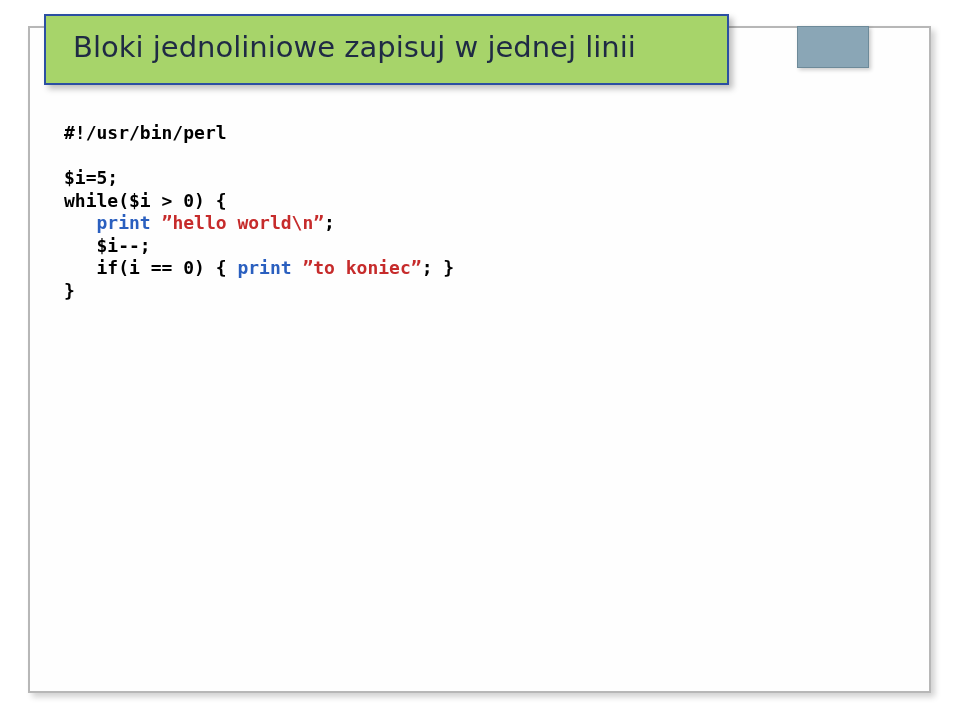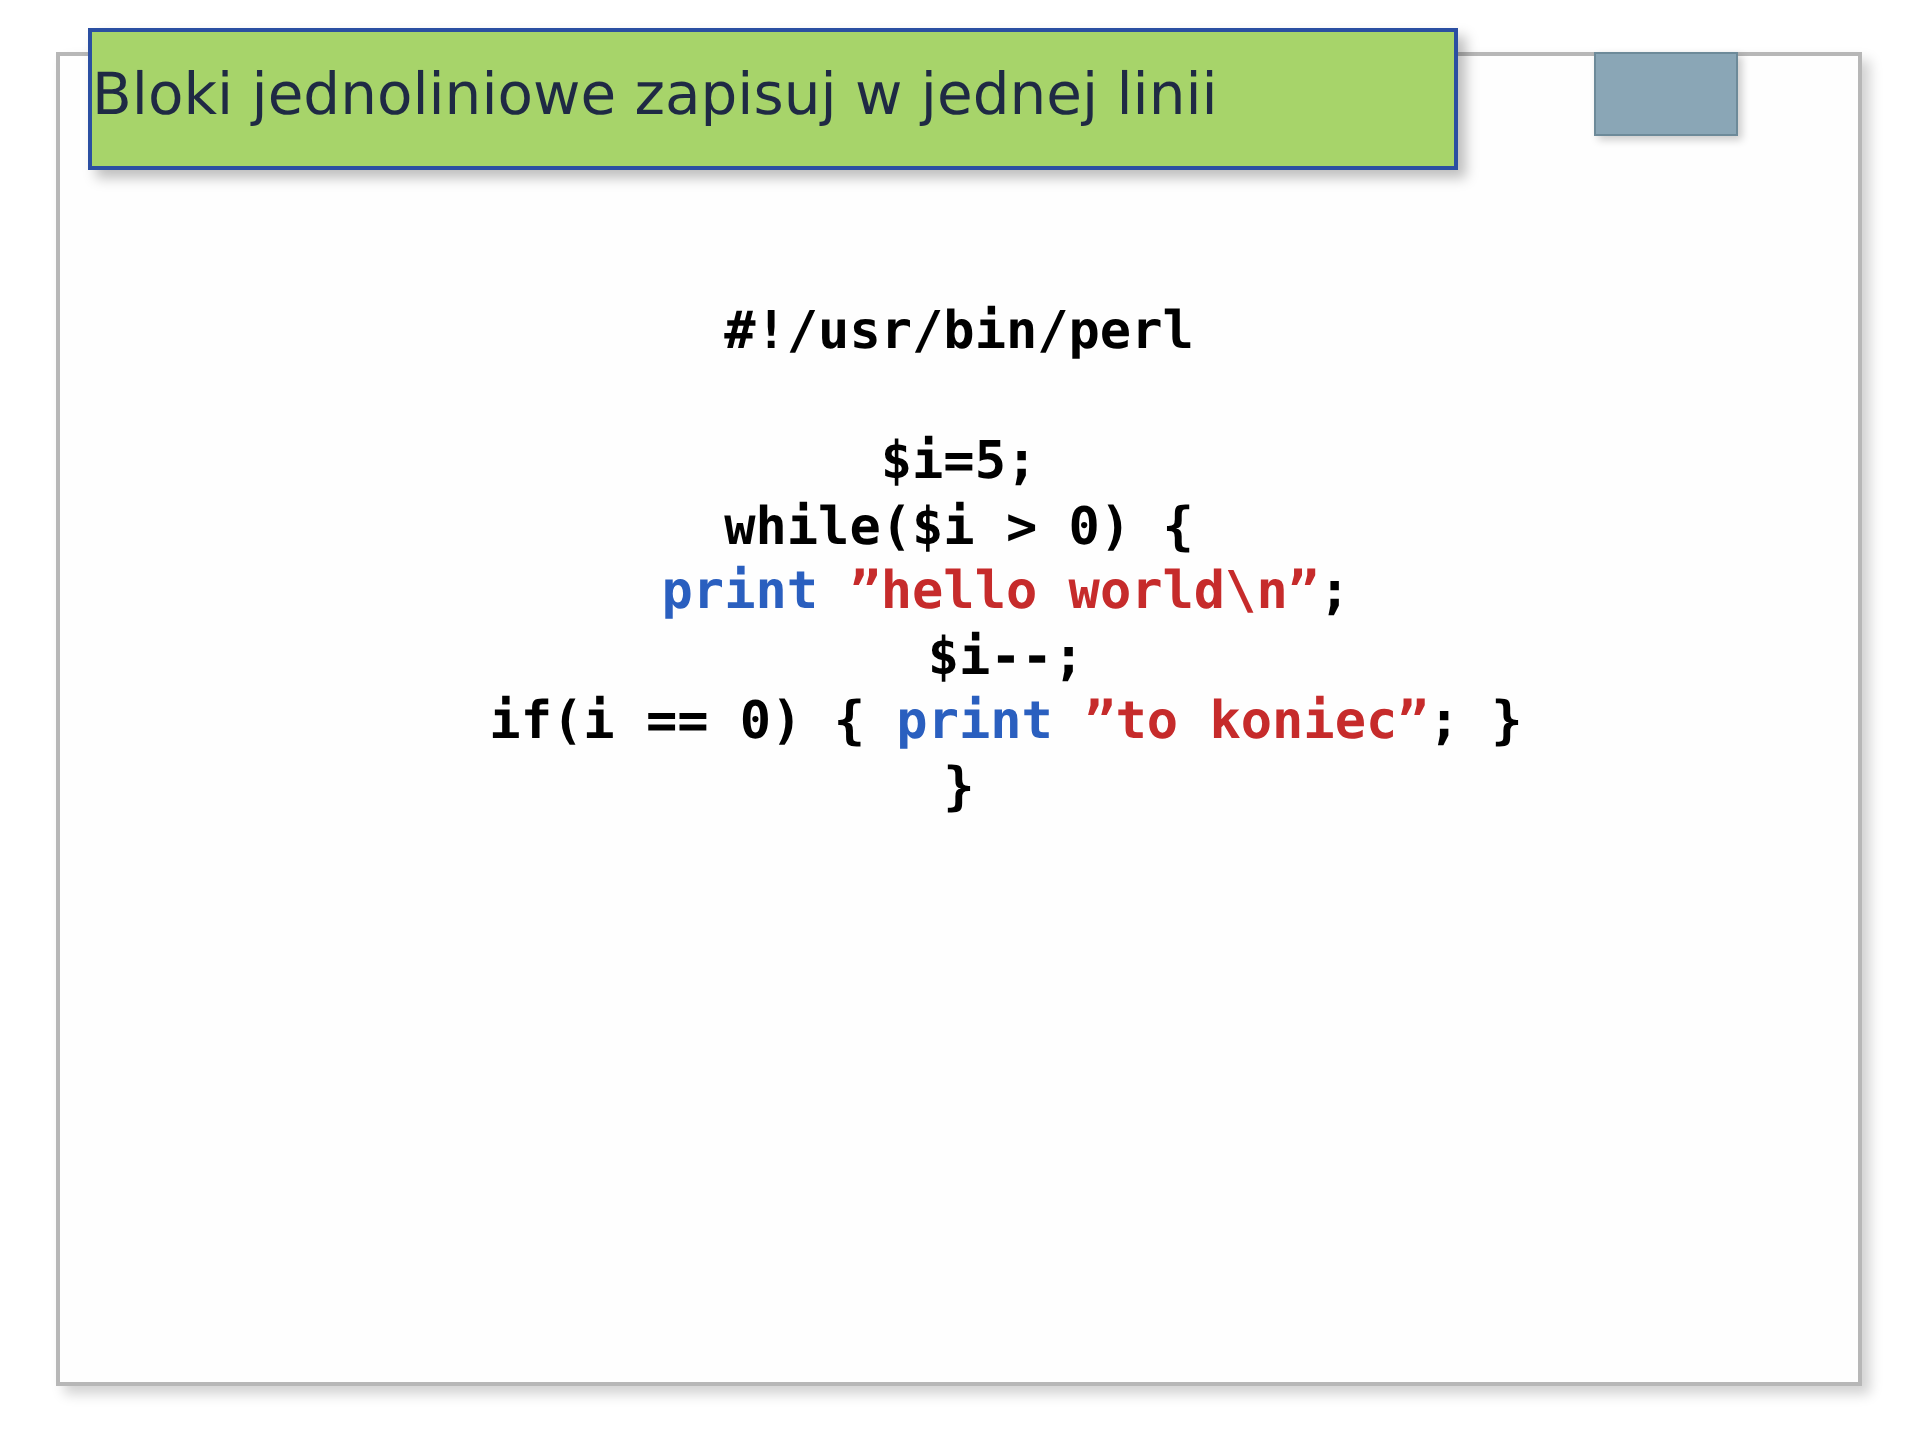--- a/index.html
+++ b/index.html
@@ -40,40 +40,39 @@
     z-index: 2;
   }
   .title-box {
     position: absolute;
     top: -14px;
     left: 14px;
     right: 200px;
     background: #a7d46a;
     border: 2px solid #2b4fa2;
     box-shadow: 4px 4px 6px rgba(0,0,0,0.25);
-    padding: 14px 16px 18px 0;
+    padding: 14px 16px 18px 27px;
     z-index: 3;
     box-sizing: border-box;
   }
   .title-text {
     font-size: 29px;
     color: #1f2a44;
     line-height: 1.2;
     white-space: pre-wrap;
   }
   .code-block {
     position: absolute;
-    top: 122px;
+    top: 94px;
     left: 34px;
     right: 34px;
     font-family: "DejaVu Sans Mono", "Liberation Mono", "Courier New", monospace;
-    font-size: 26px;
+    font-size: 18px;
     line-height: 1.25;
     white-space: pre;
-    text-align: center;
   }
   .tok-black { color: #000000; font-weight: bold; }
   .tok-blue  { color: #2a5fbf; font-weight: bold; }
   .tok-red   { color: #c62b2b; font-weight: bold; }
 </style>
 </head>
 <body>
 
 <div class="slide">
   <div class="frame">

